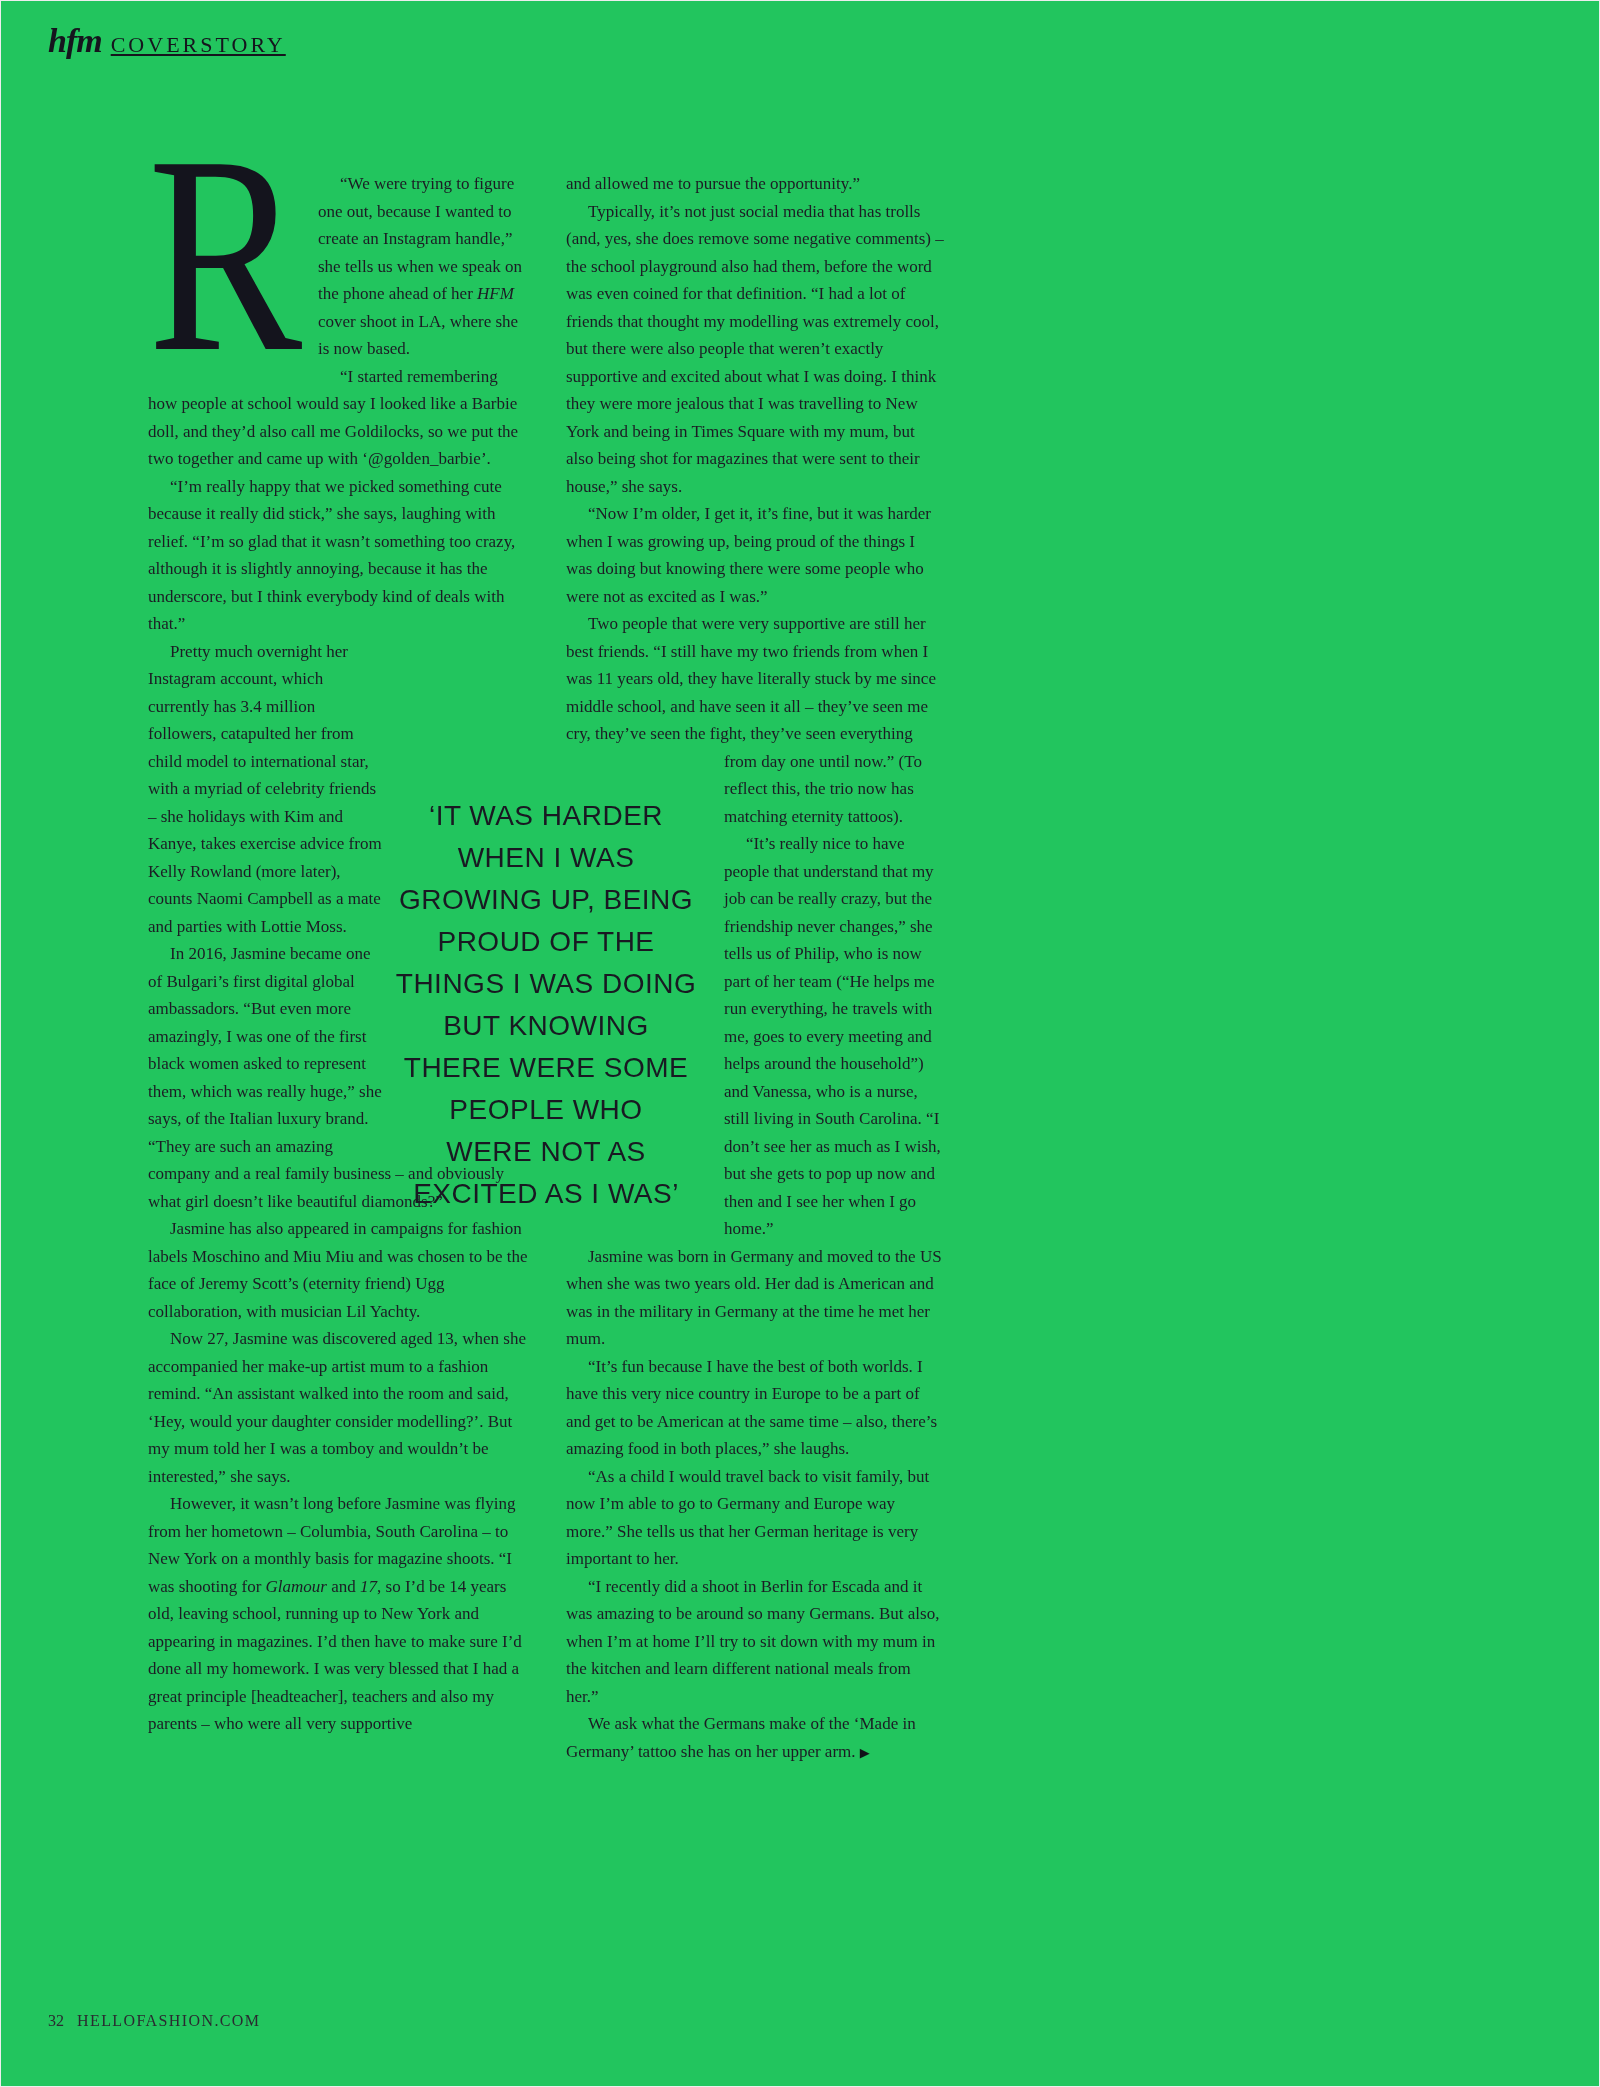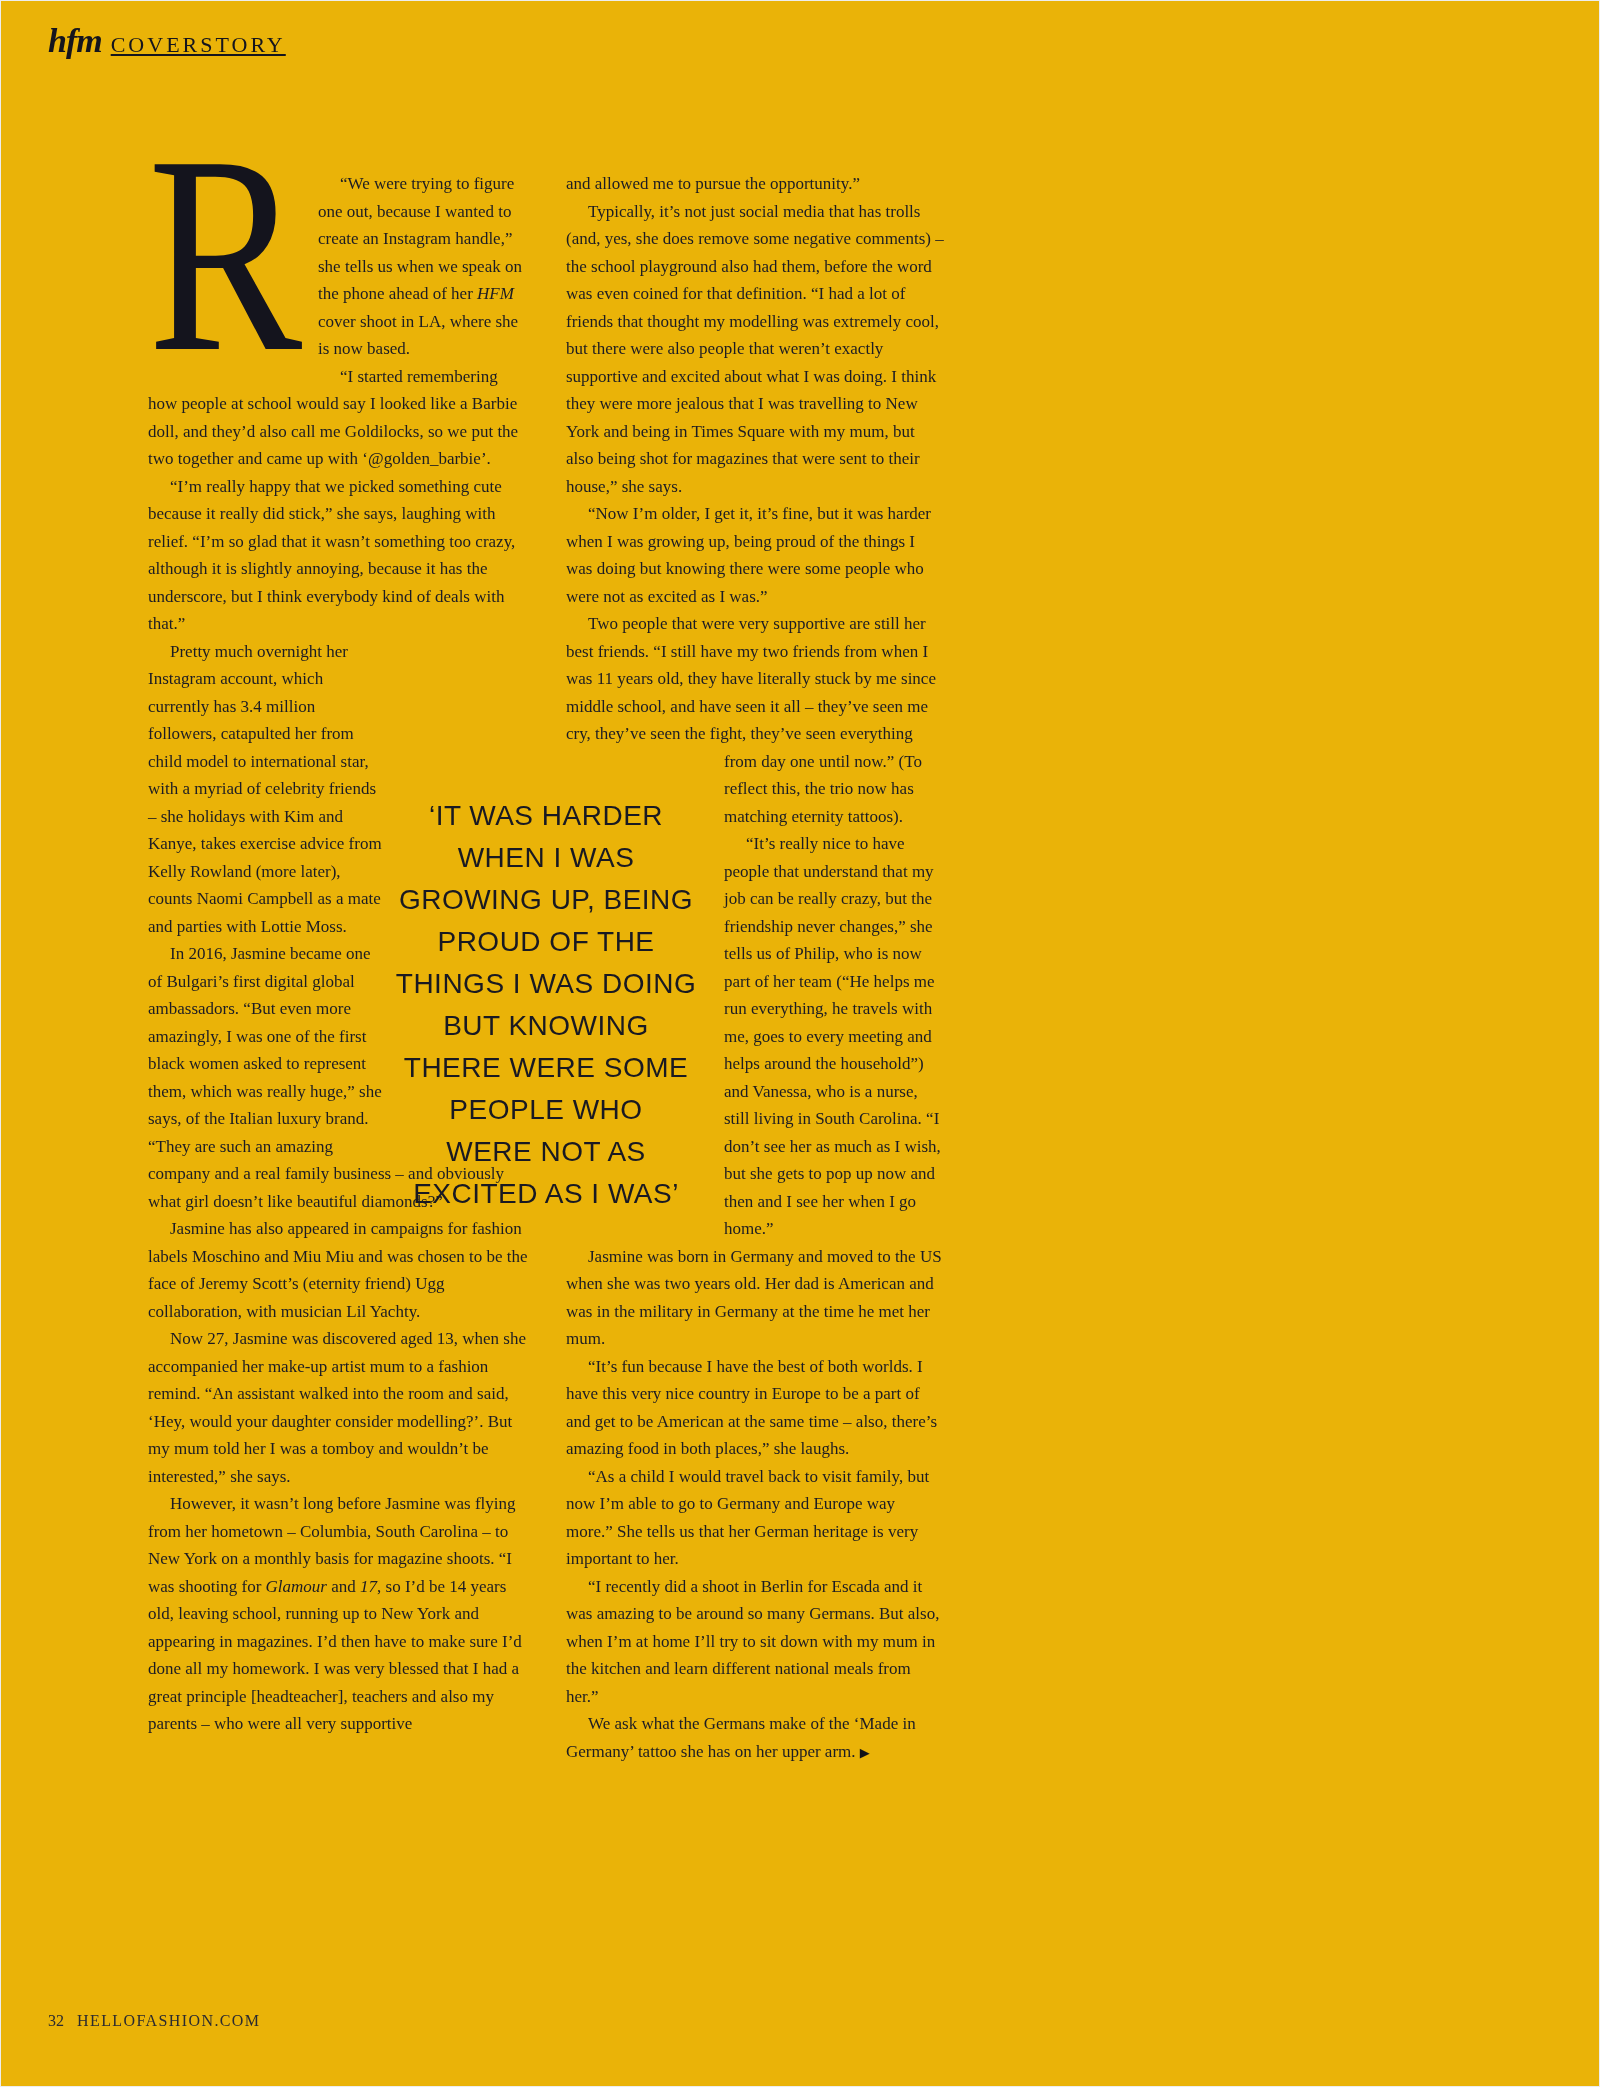--- a/index.html
+++ b/index.html
@@ -1,21 +1,21 @@
 <!DOCTYPE html>
 <html><head>
 <meta charset="utf-8">
 <style>
   * { margin: 0; padding: 0; box-sizing: border-box; }
   html, body { background: #ffffff; }
   .page {
     position: relative;
     width: 1600px;
     height: 2087px;
-    background: #eab308;
+    background: #22c55e;
     color: #1c1c24;
     font-family: "Liberation Serif", serif;
     box-shadow: inset 0 0 0 1px #ededed;
     overflow: hidden;
   }
 
   
   .masthead {
     position: absolute;
     left: 48px;

